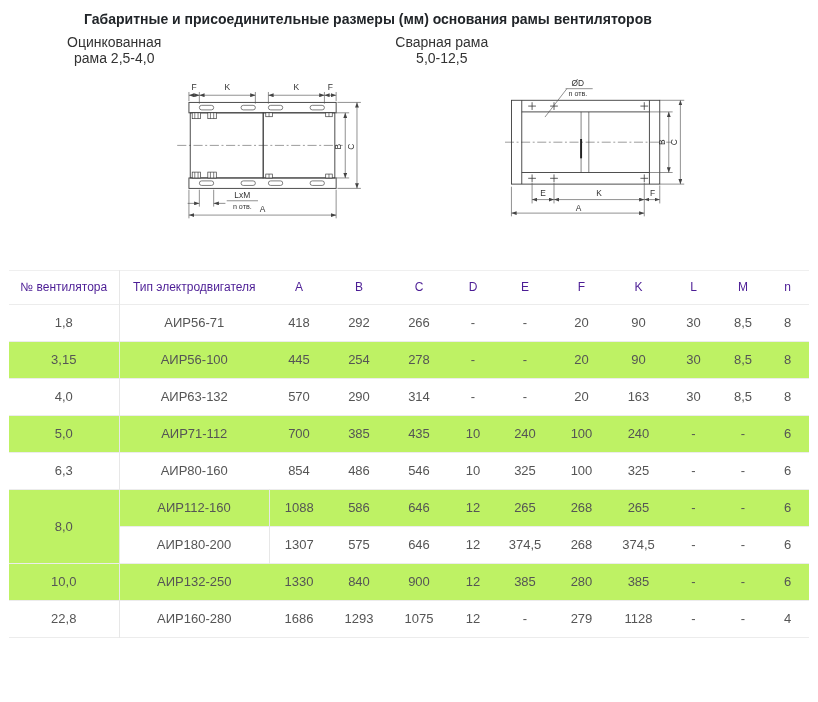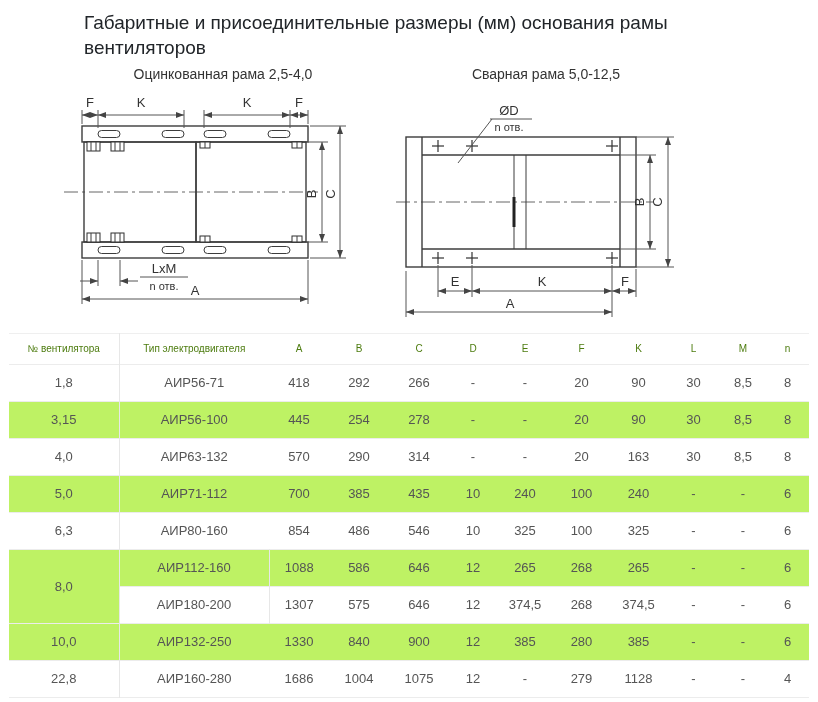--- a/index.html
+++ b/index.html
@@ -3,43 +3,43 @@
 <meta charset="utf-8">
 <style>
   html,body{margin:0;padding:0;background:#fff;}
   body{
     width:818px;height:702px;overflow:hidden;
     font-family:"Liberation Sans",sans-serif;color:#333;
     position:relative;
   }
   .page-title{
     margin:10px 0 3px 84px;width:700px;
-    font-size:19px;line-height:1.32;font-weight:400;color:#212529;
+    font-size:14px;line-height:1.32;font-weight:700;color:#212529;
   }
   .diagrams{display:flex;margin-top:6px;}
-  .diagram{display:flex;flex-direction:column;align-items:center;}
+  .diagram{display:flex;}
   .diagram-left{margin-left:56px;width:334px;}
   .diagram-right{margin-left:4px;width:304px;gap:15px;}
   .diagram-title{font-size:14px;color:#333;text-align:center;margin-bottom:0;}
   svg{display:block;}
   svg text{font-family:"Liberation Sans",sans-serif;fill:#333;}
   .frame{stroke:#3c3c3c;fill:none;stroke-width:1.4;}
   .thin{stroke:#3c3c3c;fill:none;stroke-width:1;}
   .dim{stroke:#555;fill:none;stroke-width:1;}
   .bolt{stroke:#2f2f2f;fill:#fff;stroke-width:1;}
   .dimtext{font-size:13px;}
   .smalltext{font-size:11px;}
 
   table.data-table{
     width:800px;margin:8px auto 0;border-collapse:collapse;
     font-size:13px;color:#555;
     border-top:1px solid #efefef;border-bottom:1px solid #eaeaea;
   }
   table.data-table th{
-    font-weight:400;color:#4d7c0f;font-size:10px;
+    font-weight:400;color:#4c1d95;font-size:12px;
     padding:8px 4px;text-align:center;vertical-align:middle;line-height:1.35;
   }
   table.data-table td{
     text-align:center;vertical-align:middle;padding:0 4px;height:36px;
   }
   table.data-table tr{border-bottom:1px solid #ececec;}
   tr.shaded td{background:#bef264;}
   .b-right{border-right:1px solid #e7e7e7;}
 </style>
 </head>
@@ -376,21 +376,21 @@
       <td>280</td>
       <td>385</td>
       <td>-</td>
       <td>-</td>
       <td>6</td>
     </tr>
     <tr>
       <td class="b-right">22,8</td>
       <td>АИР160-280</td>
       <td>1686</td>
-      <td>1004</td>
+      <td>1293</td>
       <td>1075</td>
       <td>12</td>
       <td>-</td>
       <td>279</td>
       <td>1128</td>
       <td>-</td>
       <td>-</td>
       <td>4</td>
     </tr>
   </tbody>

